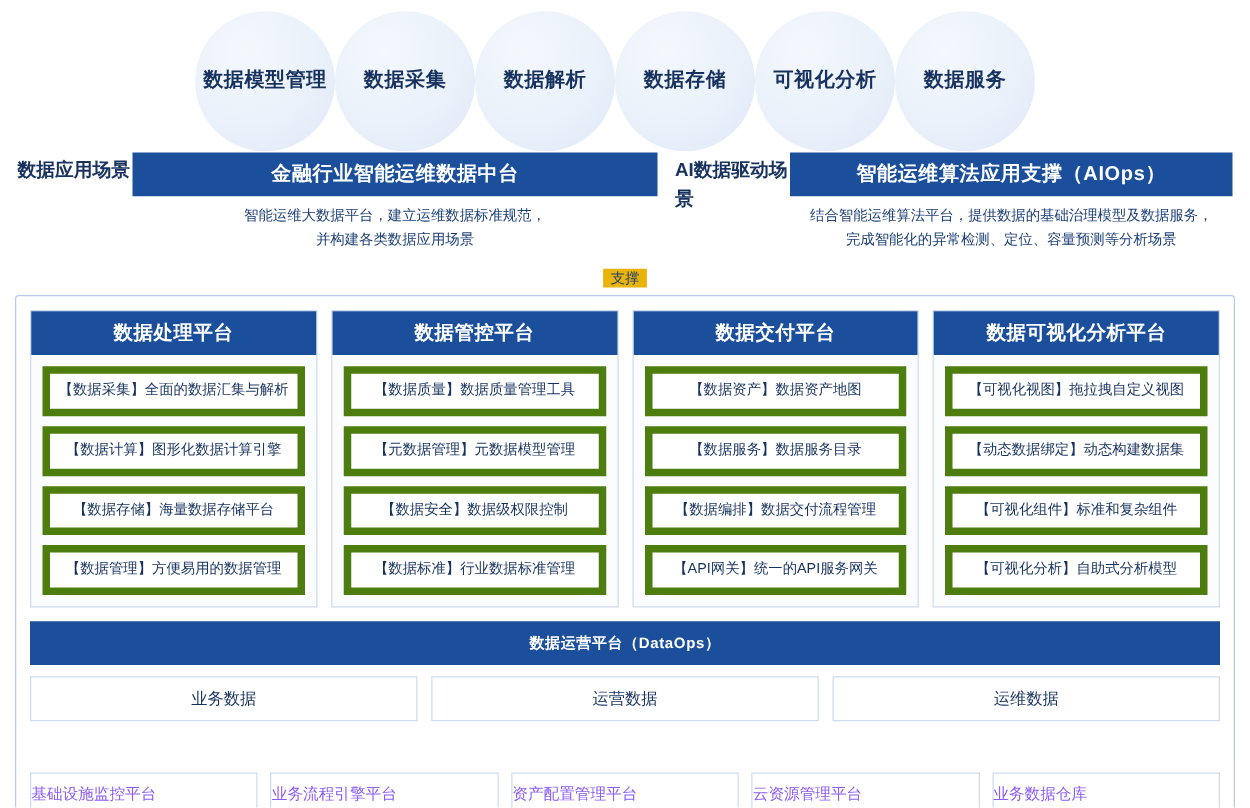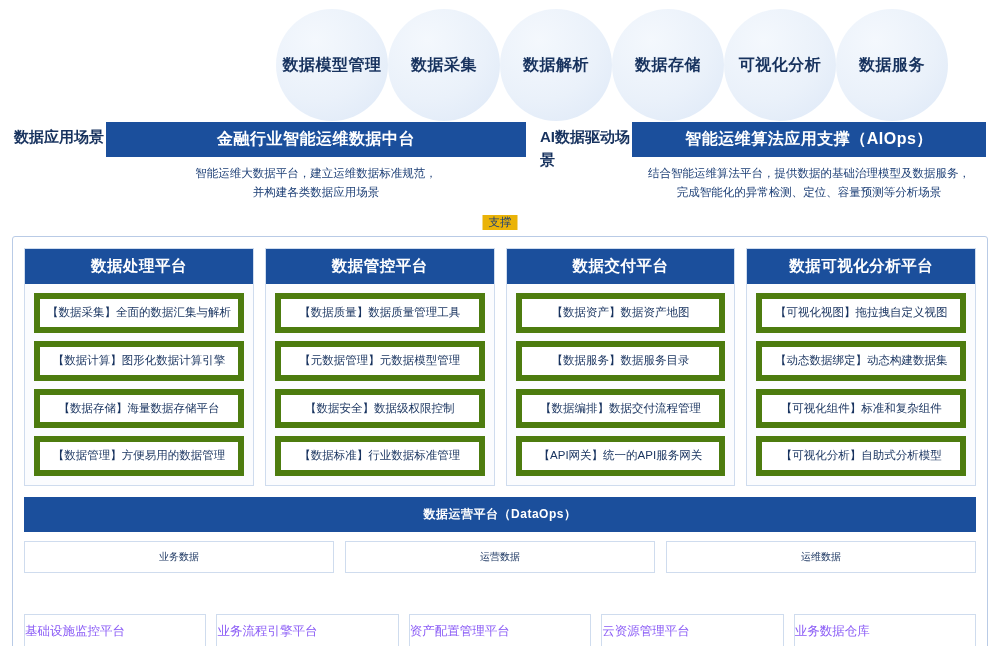--- a/index.html
+++ b/index.html
@@ -12,21 +12,21 @@
   }
   .page {
     position: relative;
     width: 1000px; height: 646px;
     overflow: hidden;
   }
 
   
   .bubble-row {
     display: flex;
-    justify-content: flex-end;
+    justify-content: center;
     align-items: center;
     padding: 8px 52px 0 36px;
     height: 122px;
   }
   .bubble {
     width: 112px; height: 112px;
     border-radius: 50%;
     background: radial-gradient(circle at 35% 28%, #f4f8fd 0%, #eaf1fa 55%, #dde8f7 100%);
     display: flex; align-items: center; justify-content: center;
     font-size: 16px; font-weight: bold; color: #17325e;
@@ -149,21 +149,21 @@
   }
   .row-3 {
     display: flex;
     gap: 11px;
     margin-top: 9px;
   }
   .row-3 .cell {
     flex: 1;
     border: 1px solid #cfdcee;
     background: #ffffff;
-    font-size: 10px;
+    font-size: 13px;
     color: #17325e;
     text-align: center;
     padding: 8px 0;
   }
   .row-5 {
     display: flex;
     gap: 10px;
     margin-top: 9px;
   }
   .row-5 .cell {

